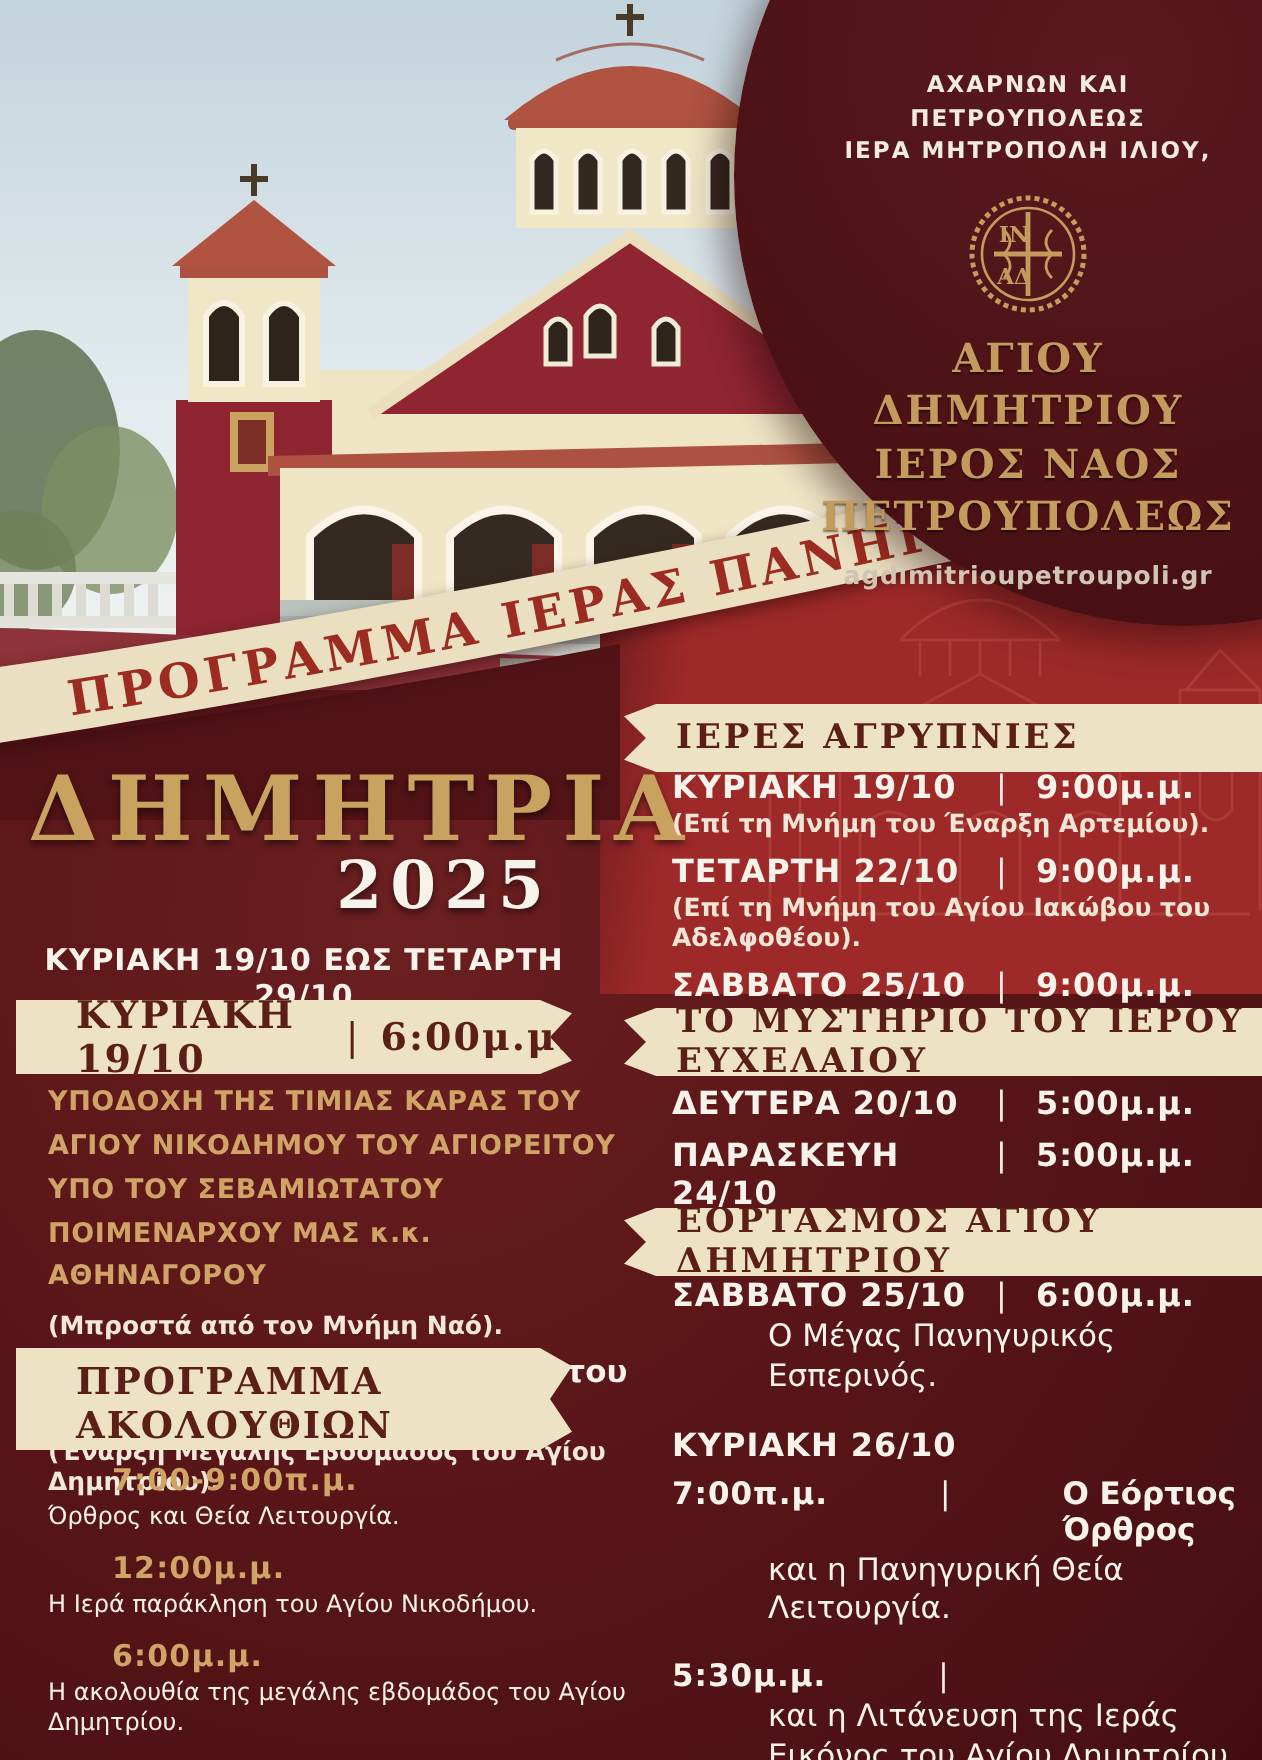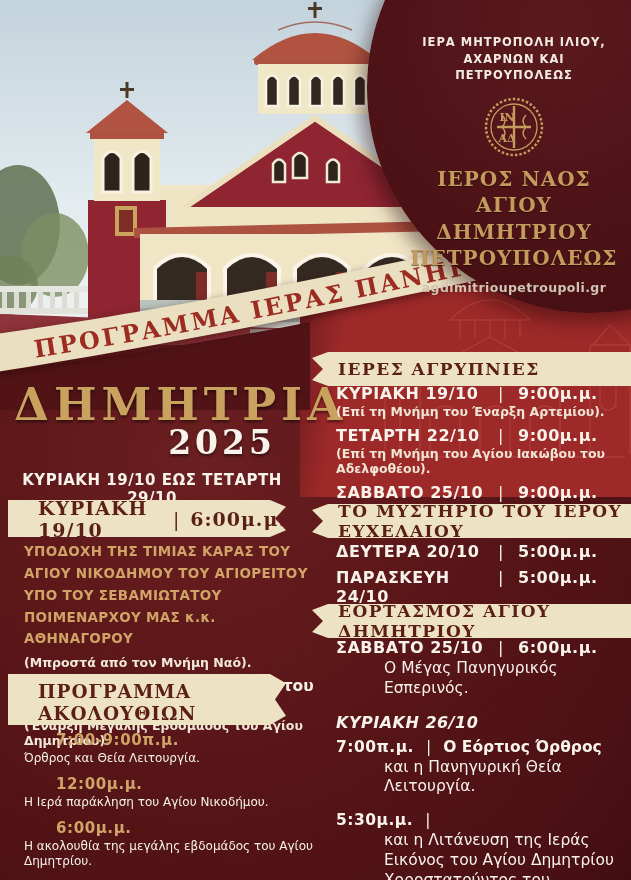--- a/index.html
+++ b/index.html
@@ -82,25 +82,25 @@
   
   .r-items{left:336px;width:292px;z-index:6;color:#f7f3ea;}
   .agr-items{top:384px;}
   .efx-items{top:542px;}
   .eor-body{top:638px;}
   .day-row{display:flex;align-items:baseline;font-size:16px;font-weight:bold;letter-spacing:.5px;}
   .day-row .day{width:148px;}
   .day-row .pipe{width:34px;text-align:center;font-weight:normal;}
   .r-note{font-size:12.5px;font-weight:bold;color:#eee5d4;margin:1px 0 7px 0;}
   .efx-items .day-row{margin-bottom:7px;}
-  .eor-line{display:flex;align-items:baseline;font-size:15.5px;font-weight:bold;}
+  .eor-line{display:flex;align-items:baseline;font-size:15.5px;font-weight:bold;gap:44px;}
   .eor-line .t{letter-spacing:.5px;}
   .eor-line .pipe{margin:0 12px;font-weight:normal;}
   .eor-desc{font-size:15.5px;line-height:1.28;margin-top:2px;margin-left:48px;}
-  .eor-day{font-size:16px;font-weight:bold;letter-spacing:.5px;font-style:italic;}
+  .eor-day{font-size:16px;font-weight:bold;letter-spacing:.5px;}
   .mt6{margin-top:6px;} .mt14{margin-top:14px;}
 </style>
 </head>
 <body>
 
 <div class="poster">
 
   <div class="abs photo">
     <svg width="631" height="345" viewBox="0 0 631 345">
       <defs>
@@ -225,34 +225,34 @@
     <path id="ribbonPath" d="M8,362 C 165,338 340,304 575,250" fill="none"></path>
     <path class="ribbon-band" d="M-4,334 C 150,312 330,278 566,226 L588,256 C 345,310 160,346 -4,372 Z"></path>
     <text class="ribbon-text">
       <textPath href="#ribbonPath" startOffset="28">ΠΡΟΓΡΑΜΜΑ ΙΕΡΑΣ ΠΑΝΗΓΥΡΕΩΣ</textPath>
     </text>
   </svg>
 
   <div class="abs circle"></div>
   <div class="abs circle-content">
     <div class="metropolis">
+      <div>ΑΧΑΡΝΩΝ ΚΑΙ ΠΕΤΡΟΥΠΟΛΕΩΣ</div>
       <div>ΙΕΡΑ ΜΗΤΡΟΠΟΛΗ ΙΛΙΟΥ,</div>
-      <div>ΑΧΑΡΝΩΝ ΚΑΙ ΠΕΤΡΟΥΠΟΛΕΩΣ</div>
     </div>
     <svg class="seal" viewBox="0 0 60 60">
       <circle cx="30" cy="30" r="28" fill="none" stroke="#c49a5d" stroke-width="2.5" stroke-dasharray="2.5,2"></circle>
       <circle cx="30" cy="30" r="23" fill="none" stroke="#c49a5d" stroke-width="1.3"></circle>
       <path d="M30,9 V51 M13,30 H47" stroke="#c49a5d" stroke-width="2.4"></path>
       <path d="M18,18 q6,6 0,12 M42,18 q-6,6 0,12 M18,42 q6,-6 0,-12 M42,42 q-6,-6 0,-12" fill="none" stroke="#c49a5d" stroke-width="1.4"></path>
       <text x="23" y="24" font-size="11" font-family="DejaVu Serif, serif" font-weight="bold" fill="#c49a5d" text-anchor="middle">ΙΝ</text>
       <text x="23" y="45" font-size="11" font-family="DejaVu Serif, serif" font-weight="bold" fill="#c49a5d" text-anchor="middle">ΑΔ</text>
     </svg>
     <div class="church-name">
+      <div>ΑΓΙΟΥ ΔΗΜΗΤΡΙΟΥ</div>
       <div>ΙΕΡΟΣ ΝΑΟΣ</div>
-      <div>ΑΓΙΟΥ ΔΗΜΗΤΡΙΟΥ</div>
       <div>ΠΕΤΡΟΥΠΟΛΕΩΣ</div>
     </div>
     <div class="website">agdimitrioupetroupoli.gr</div>
   </div>
 
   <div class="abs title-block">
     <div class="d-title">ΔΗΜΗΤΡΙΑ</div>
     <div class="d-year">2025</div>
     <div class="d-range">ΚΥΡΙΑΚΗ 19/10 ΕΩΣ ΤΕΤΑΡΤΗ 29/10</div>
   </div>

